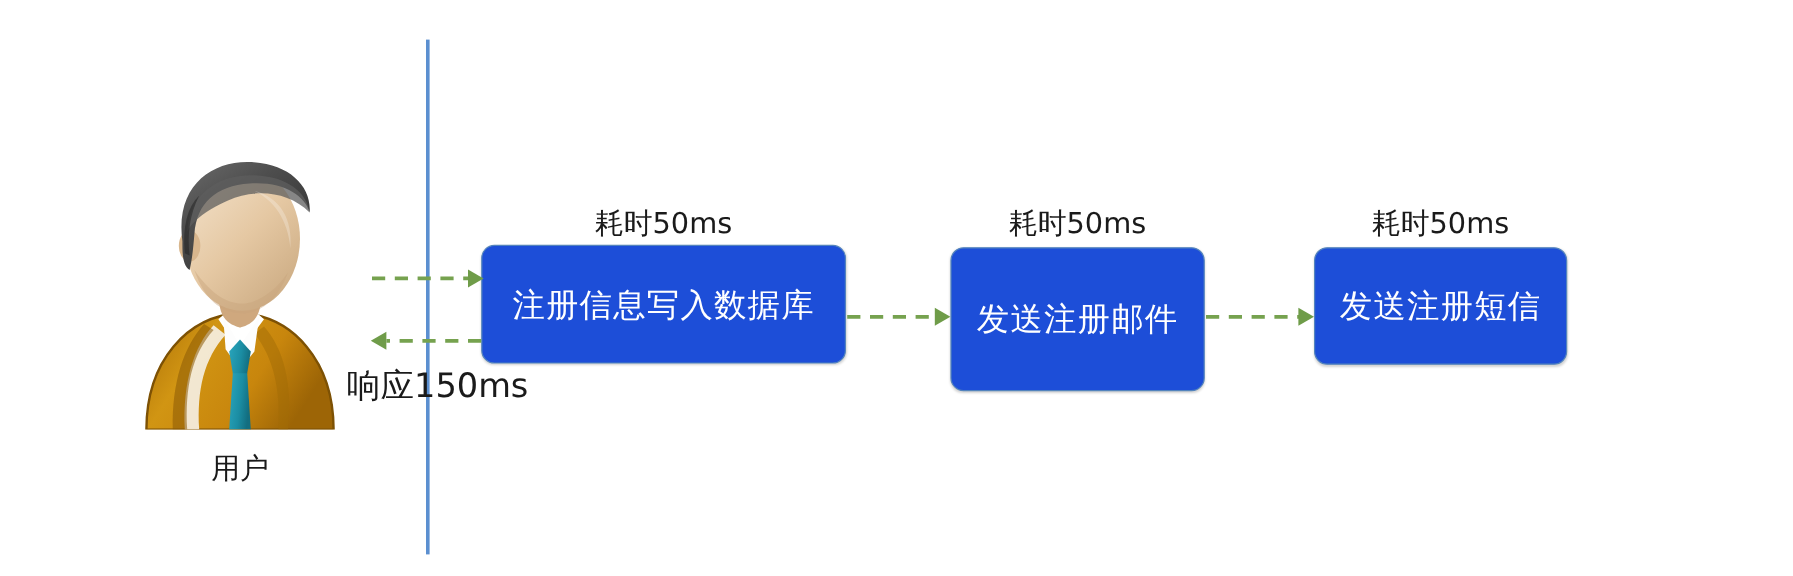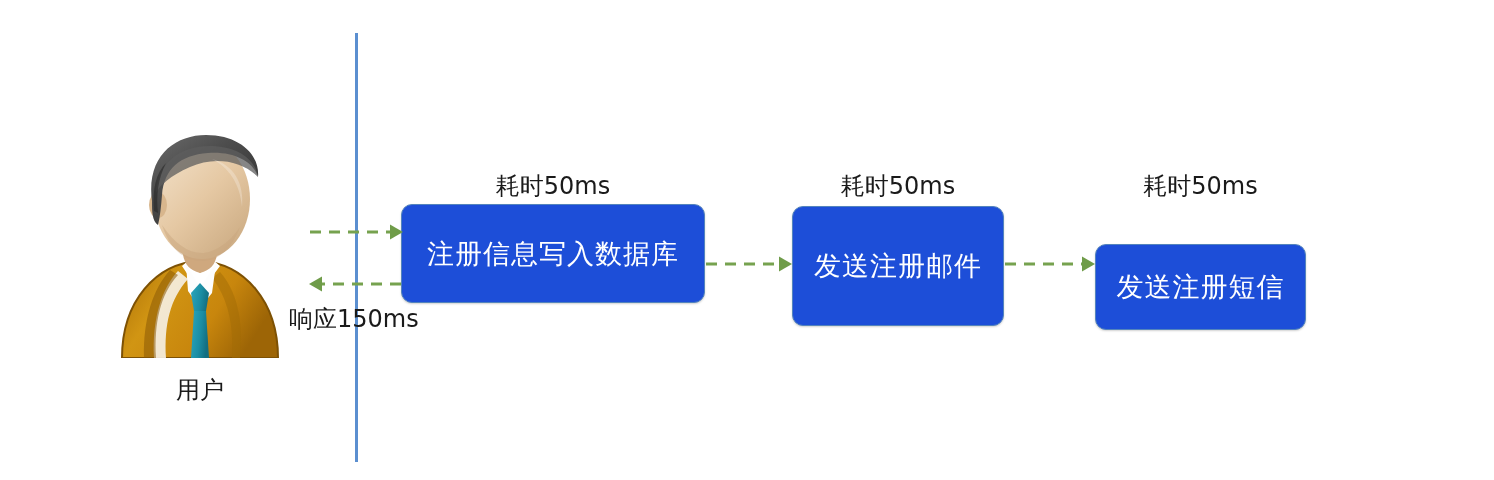--- a/index.html
+++ b/index.html
@@ -40,38 +40,38 @@
     display:flex;align-items:center;justify-content:center;
     color:#ffffff;
     font-size:27px;
     letter-spacing:1px;
     font-family:Liberation Mono, monospace;
     box-shadow:0 1px 2px rgba(0,0,0,0.18);
     white-space:nowrap;
   }
   .proc-box.b1{left:401px;top:204px;width:304px;height:99px;}
   .proc-box.b2{left:792px;top:206px;width:212px;height:120px;}
-  .proc-box.b3{left:1095px;top:206px;width:211px;height:86px;margin-top:38px;}
+  .proc-box.b3{left:1095px;top:206px;width:211px;height:98px;}
 
   
   .cost-label{
     position:absolute;
     font-size:24px;color:#1a1a1a;
     font-family:"DejaVu Sans","Liberation Sans",sans-serif;
     text-align:center;white-space:nowrap;
   }
   .cost-label.c1{left:401px;top:170px;width:304px;}
   .cost-label.c2{left:792px;top:170px;width:212px;}
   .cost-label.c3{left:1095px;top:170px;width:211px;}
 
   
   .resp-label{
     position:absolute;
     left:289px;top:303px;
-    font-size:24px;color:#1a1a1a;
+    font-size:28px;color:#1a1a1a;
     font-family:"DejaVu Sans","Liberation Sans",sans-serif;
     white-space:nowrap;
   }
 
   
   .connectors{position:absolute;left:0;top:0;width:1494px;height:480px;pointer-events:none;}
 </style>
 </head>
 <body>
 

